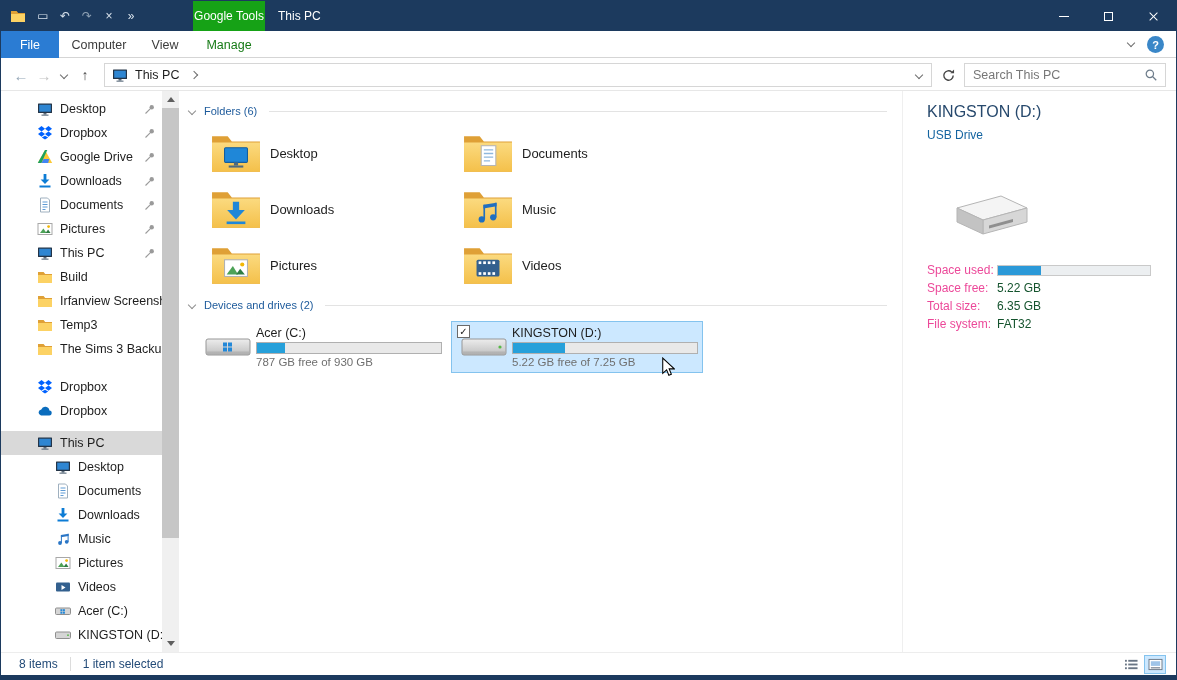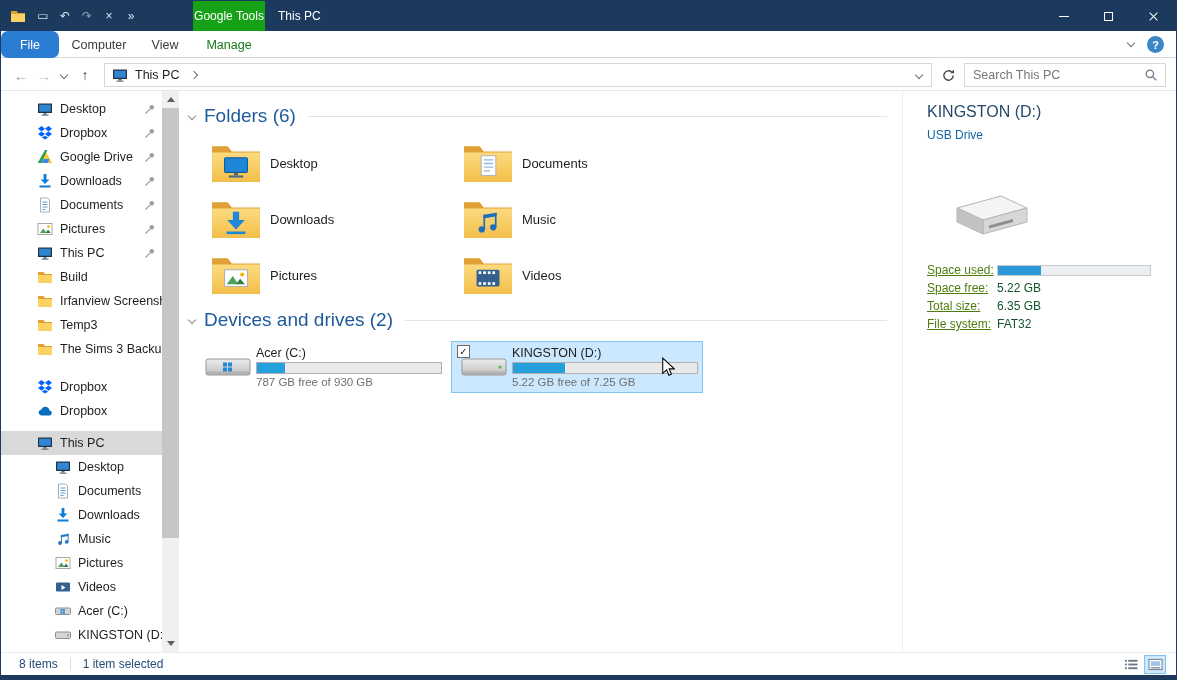--- a/index.html
+++ b/index.html
@@ -17,21 +17,21 @@
   .win-controls { position:absolute; right:0; top:0; height:30px; display:flex; }
   .win-btn { width:45px; height:30px; display:flex; align-items:center; justify-content:center; }
   .glyph-min { width:10px; height:1px; background:#fff; display:block; }
   .glyph-max { width:9px; height:9px; border:1px solid #fff; display:block; }
   .glyph-x { position:relative; width:11px; height:11px; display:block; }
   .glyph-x::before,.glyph-x::after { content:""; position:absolute; left:5px; top:0; width:1.2px; height:11px; background:#fff; }
   .glyph-x::before { transform:rotate(45deg); } .glyph-x::after { transform:rotate(-45deg); }
 
   
   .tabsrow { position:absolute; top:30px; left:0; right:0; height:27px; background:#fff; border-bottom:1px solid #d5d5d5; }
-  .file-tab { position:absolute; left:0; top:0; width:58px; height:27px; background:#2b7cd3; color:#fff; display:flex; align-items:center; justify-content:center; font-size:12.5px;border-radius:7px; }
+  .file-tab { position:absolute; left:0; top:0; width:58px; height:27px; background:#2b7cd3; color:#fff; display:flex; align-items:center; justify-content:center; font-size:12.5px; }
   .tab { position:absolute; top:0; height:27px; display:flex; align-items:center; justify-content:center; font-size:12.5px; color:#3c3c3c; }
   .tab.computer { left:60px; width:76px; }
   .tab.view { left:138px; width:52px; }
   .tab.manage { left:192px; width:72px; color:#157a15; }
   .ribbon-collapse { position:absolute; right:42px; top:9px; color:#6d6d6d; }
   .help-btn { position:absolute; right:12px; top:5px; width:17px; height:17px; border-radius:50%; background:#3a87c8; color:#fff; font-size:11px; font-weight:bold; display:flex; align-items:center; justify-content:center; }
 
   
   .navrow { position:absolute; top:58px; left:0; right:0; height:32px; background:#fff; border-bottom:1px solid #e7e7e7; }
   .nav-ic { position:absolute; top:0; height:32px; display:flex; align-items:center; justify-content:center; font-size:15px; }
@@ -70,21 +70,21 @@
   .sb-arrow.top { top:0; } .sb-arrow.bot { bottom:0; }
   .tri-up { width:0; height:0; border-left:4px solid transparent; border-right:4px solid transparent; border-bottom:5px solid #5f5f5f; }
   .tri-down { width:0; height:0; border-left:4px solid transparent; border-right:4px solid transparent; border-top:5px solid #5f5f5f; }
   .sb-thumb { position:absolute; left:0; top:17px; width:17px; height:430px; background:#c6c6c6; }
 
   
   .content { position:absolute; left:178px; top:90px; width:722px; bottom:27px; background:#fff; }
   .group-header { display:flex; align-items:center; margin:14px 10px 0 10px; }
   .group-header.second { margin-top:6px; }
   .gh-chev { margin-right:9px; border-color:#8f8f8f; }
-  .gh-title { font-size:19px; color:#1d5a9b; white-space:nowrap; }
+  .gh-title { font-size:11px; color:#1d5a9b; white-space:nowrap; }
   .gh-line { flex:1; border-top:1px solid #e3e3e3; margin-left:12px; margin-right:4px; }
   .folders-grid { display:grid; grid-template-columns:252px 252px; margin:8px 0 0 32px; }
   .tile { height:56px; display:flex; align-items:center; cursor:default; }
   .tile svg { flex:none; }
   .tile-label { margin-left:9px; font-size:13px; color:#1e1e1e; }
   .drives-row { display:flex; margin:10px 0 0 16px; gap:4px; }
   .drive-tile { position:relative; width:252px; height:52px; display:flex; align-items:center; padding:3px 4px; border:1px solid transparent; }
   .drive-tile.sel { background:#cce8ff; border-color:#84c3ee; }
   .drv-ic { flex:none; margin:0 5px; }
   .drv-info { flex:1; min-width:0; }
@@ -94,21 +94,21 @@
   .drv-free { font-size:11.5px; color:#6f6f6f; }
   .drv-check { position:absolute; left:5px; top:3px; width:13px; height:13px; background:#fff; border:1px solid #6a6a6a; font-size:10px; line-height:11px; text-align:center; color:#222; }
 
   
   .details { position:absolute; left:901px; top:90px; right:0; bottom:27px; background:#fff; border-left:1px solid #efefef; padding:12px 0 0 24px; }
   .dp-title { font-size:16px; color:#27496d; }
   .dp-sub { font-size:12px; color:#1464a0; margin-top:7px; }
   .dp-img { margin-top:46px; margin-left:16px; }
   .dp-rows { margin-top:12px; }
   .dp-row { display:flex; align-items:center; height:18px; font-size:12px; }
-  .dp-label { width:70px; color:#4d7c0f; flex:none;text-decoration:underline; }
+  .dp-label { width:70px; color:#ec4899; flex:none; }
   .dp-value { color:#14532d; }
   .dp-bar { width:154px; height:11px; border:1px solid #c9c9c9; background:#eceff1; }
   .dp-bar .capfill { background:#2b99d8; }
 
   
   .statusbar { position:absolute; left:0; right:0; bottom:4px; height:23px; background:#fff; border-top:1px solid #ededed; display:flex; align-items:center; font-size:12px; color:#234b78; }
   .sb-count { margin-left:18px; }
   .sb-div { width:1px; height:14px; background:#dcdcdc; margin:0 12px; }
   .view-btns { margin-left:auto; margin-right:10px; display:flex; gap:2px; }
   .view-btn { width:22px; height:19px; display:flex; align-items:center; justify-content:center; border:1px solid transparent; }

